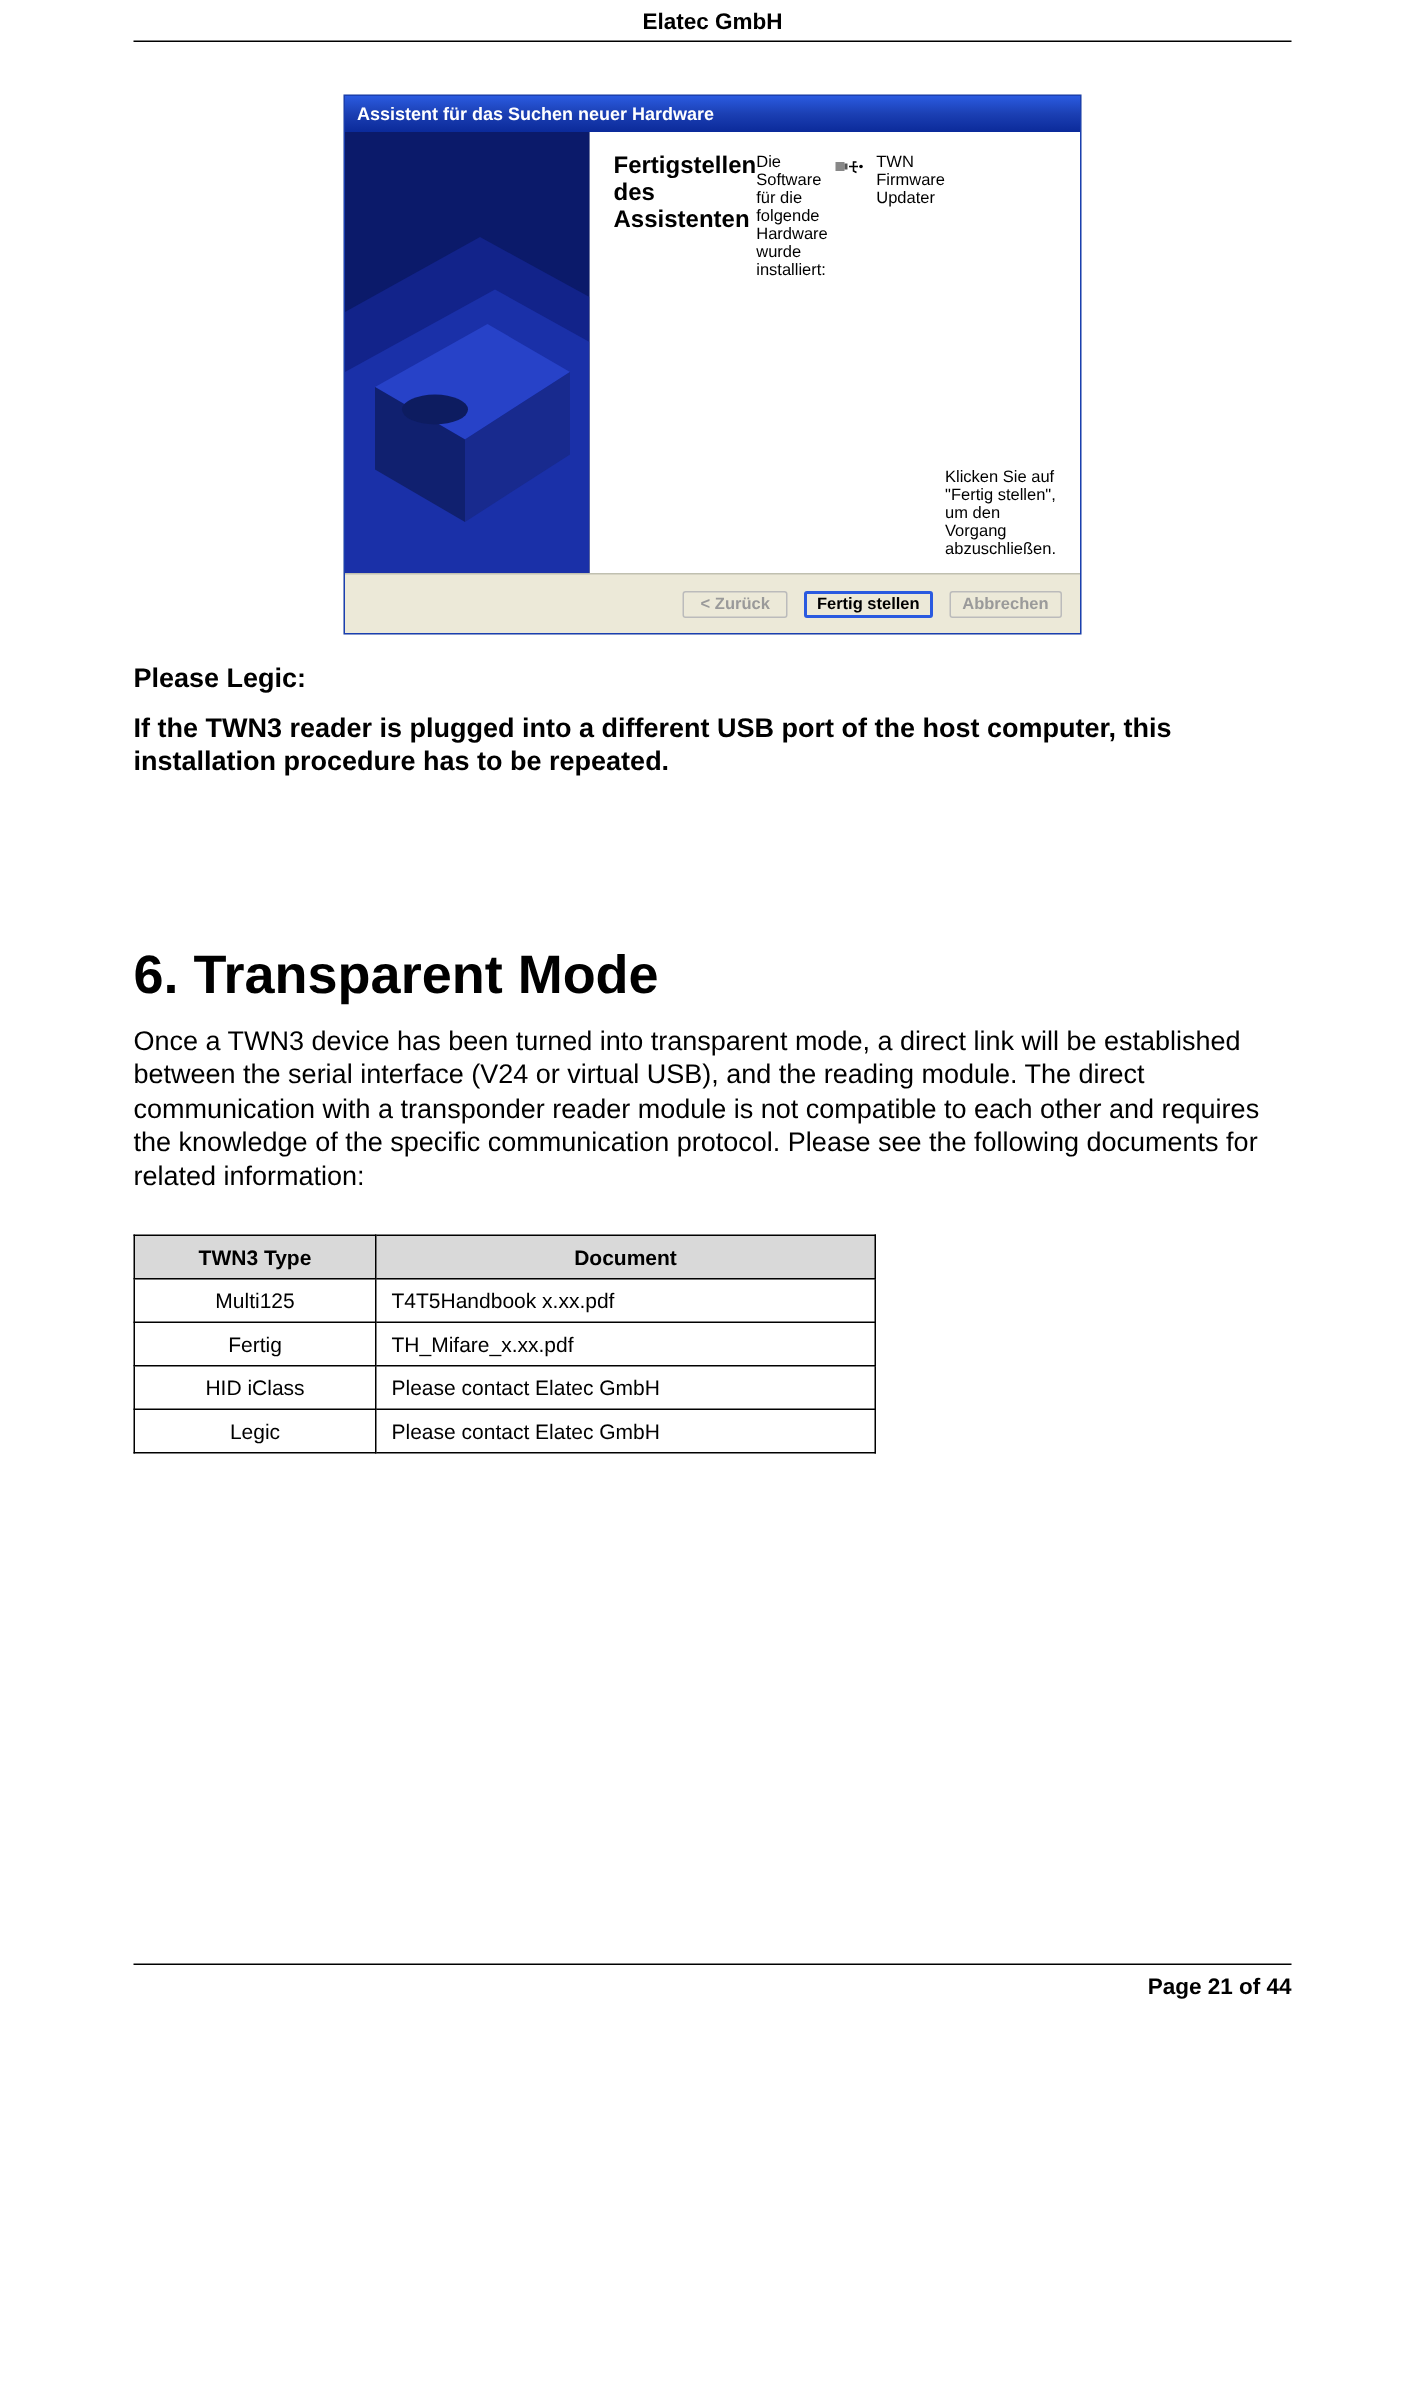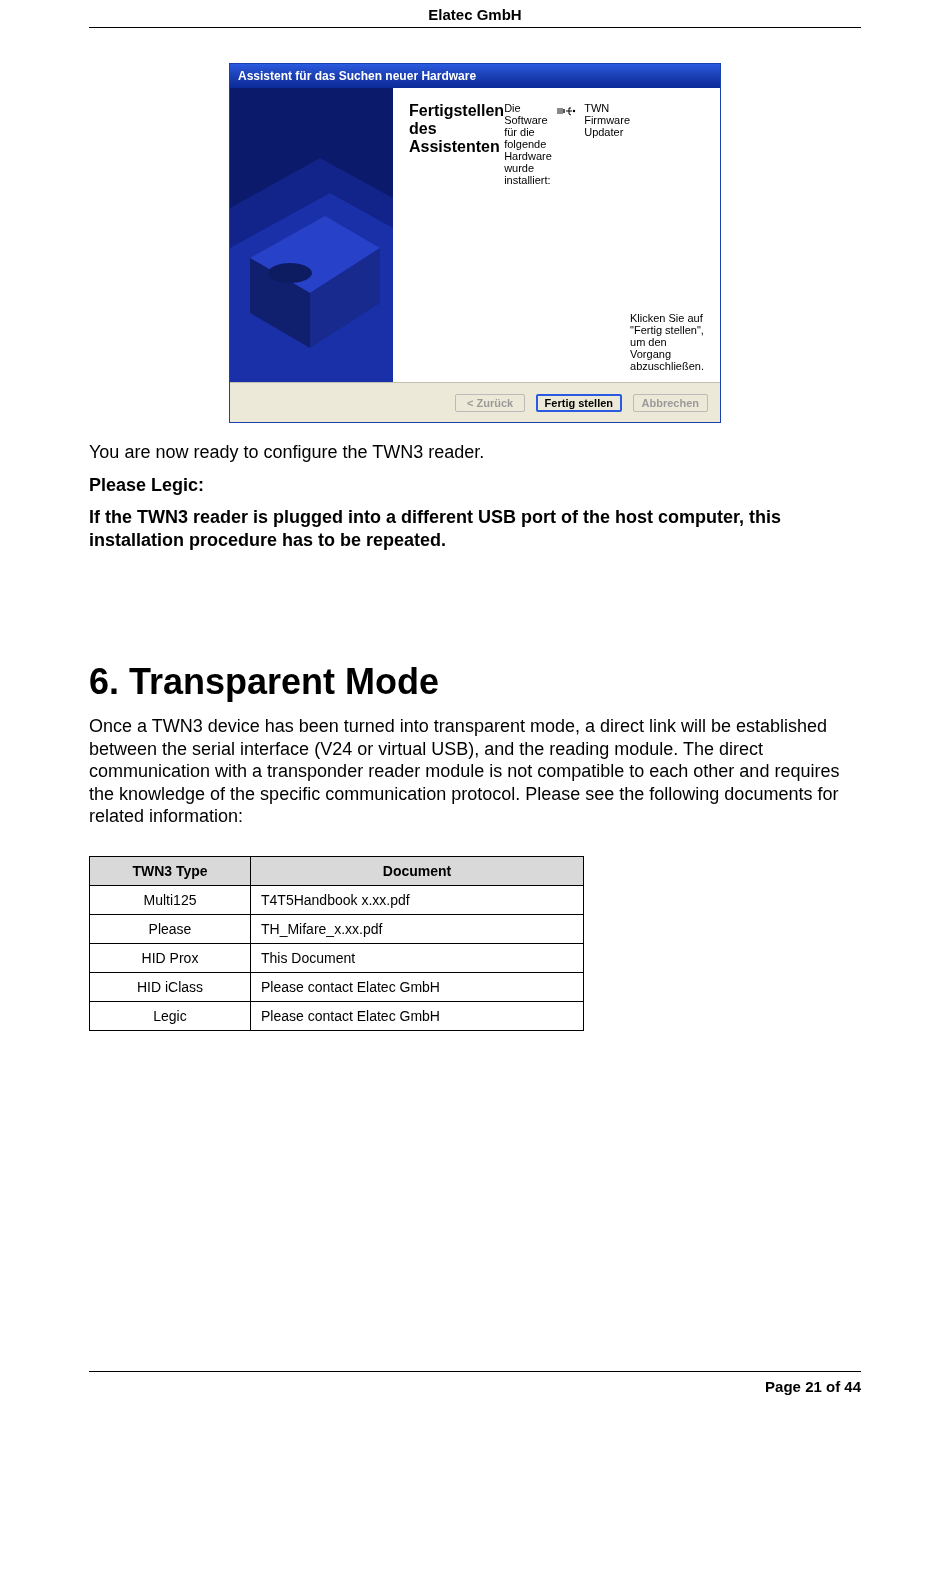--- a/index.html
+++ b/index.html
@@ -191,46 +191,41 @@
         </div>
       </div>
       <div class="wizard-buttons">
         <button class="disabled">&lt; Zurück</button>
         <button class="primary">Fertig stellen</button>
         <button class="disabled">Abbrechen</button>
       </div>
     </div>
   </div>
 
-  <div class="body-text">You are now ready to configure the TWN3 reader.</div>
   <div class="body-text bold">Please Legic:</div>
   <div class="body-text bold">If the TWN3 reader is plugged into a different USB port of the host computer, this installation procedure has to be repeated.</div>
 
   <h1 class="section">6. Transparent Mode</h1>
   <div class="body-text" style="margin-top:4px;">Once a TWN3 device has been turned into transparent mode, a direct link will be established between the serial interface (V24 or virtual USB), and the reading module. The direct communication with a transponder reader module is not compatible to each other and requires the knowledge of the specific communication protocol. Please see the following documents for related information:</div>
 
   <table class="doc-table">
     <thead>
       <tr>
         <th>TWN3 Type</th>
         <th>Document</th>
       </tr>
     </thead>
     <tbody>
       <tr>
         <td class="type-col">Multi125</td>
         <td>T4T5Handbook x.xx.pdf</td>
       </tr>
       <tr>
-        <td class="type-col">Please</td>
+        <td class="type-col">Fertig</td>
         <td>TH_Mifare_x.xx.pdf</td>
-      </tr>
-      <tr>
-        <td class="type-col">HID Prox</td>
-        <td>This Document</td>
       </tr>
       <tr>
         <td class="type-col">HID iClass</td>
         <td>Please contact Elatec GmbH</td>
       </tr>
       <tr>
         <td class="type-col">Legic</td>
         <td>Please contact Elatec GmbH</td>
       </tr>
     </tbody>

